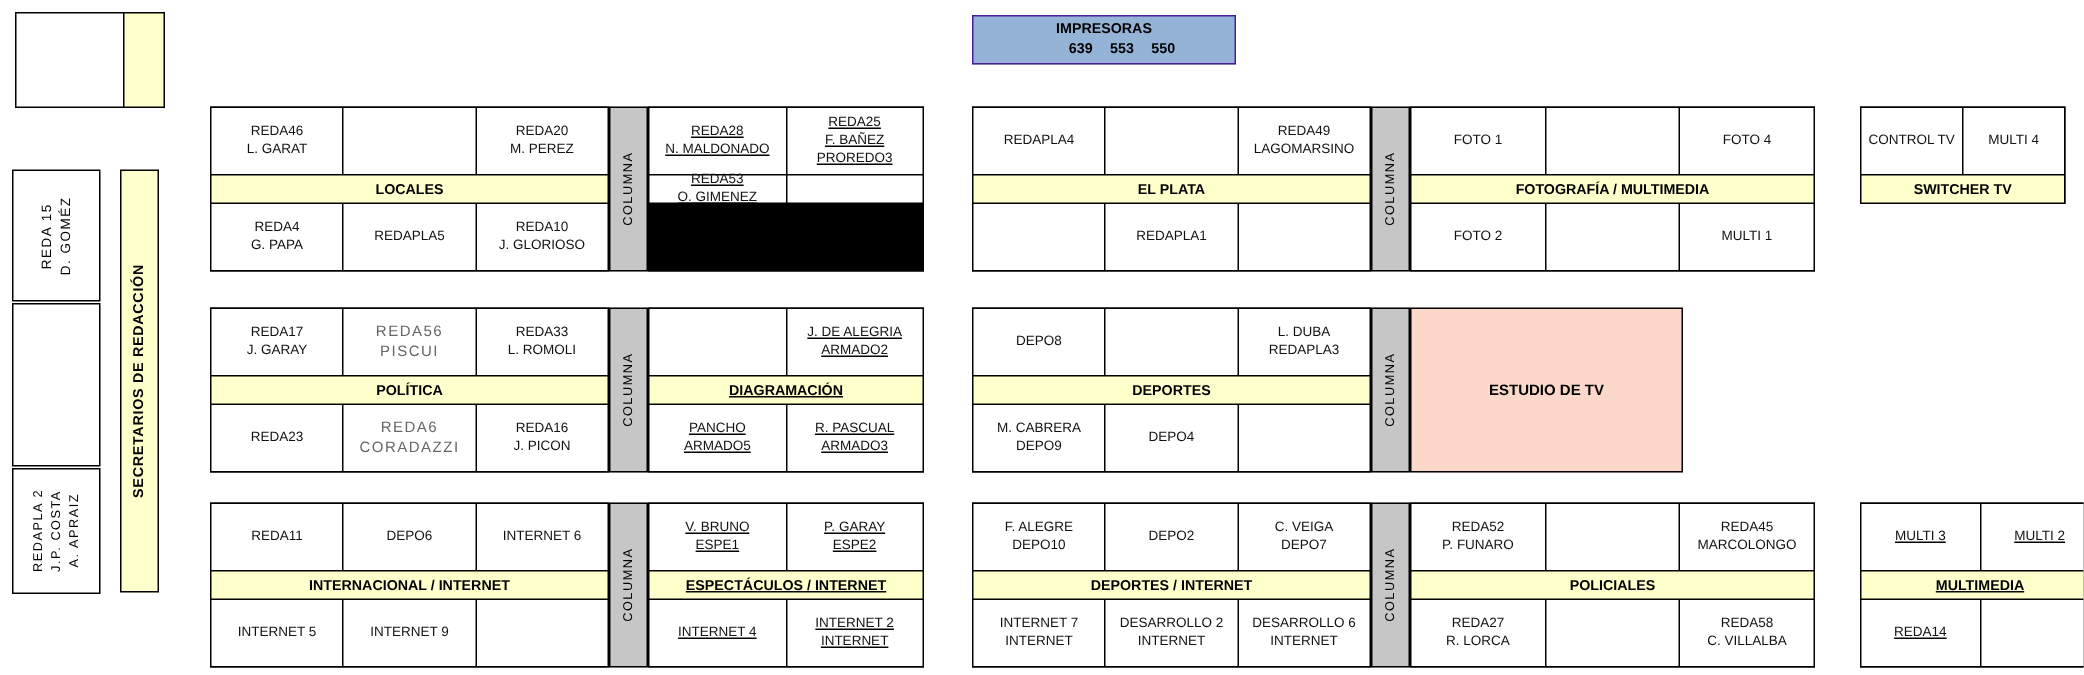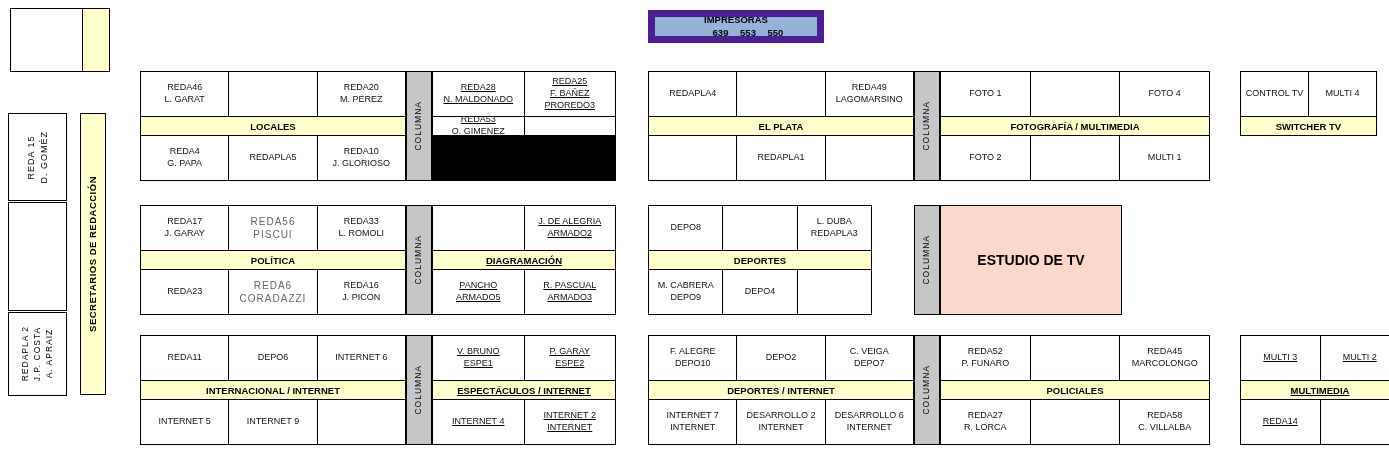--- a/index.html
+++ b/index.html
@@ -18,24 +18,24 @@
   .banner { grid-column: 1 / -1; background: #ffffcc; display: flex; align-items: center; justify-content: center;
             font-weight: bold; font-size: 9.5px; white-space: nowrap; color: #000; }
 
   .columna { position: absolute; width: 26px; height: 110px; background: #c6c6c6; border: 1px solid #000;
              display: flex; align-items: center; justify-content: center; }
   .vtext { writing-mode: vertical-rl; transform: rotate(180deg); font-size: 8.5px; letter-spacing: 1px;
            white-space: pre-line; text-align: center; line-height: 1.4; }
 
   .estudio { position: absolute; left: 940px; top: 205px; width: 182px; height: 110px; background: #fbd8ca;
              border: 1px solid #000; display: flex; align-items: center; justify-content: center;
-             font-weight: bold; font-size: 14px; }
+             font-weight: bold; font-size: 10px; }
 
   .impresoras { position: absolute; left: 648px; top: 10px; width: 176px; height: 33px; background: #95b3d7;
-                border: 7px solid #4c1d95; display: flex; flex-direction: column; align-items: center;
+                border: 1px solid #4c1d95; display: flex; flex-direction: column; align-items: center;
                 justify-content: center; font-weight: bold; font-size: 9.5px; line-height: 1.3; }
   .impresoras .numbers { word-spacing: 9px; margin-left: 24px; }
 
   .corner { position: absolute; left: 10px; top: 8px; width: 100px; height: 64px; display: flex; }
   .corner .white { flex: 1; background: #fff; border: 1px solid #000; }
   .corner .yellow { width: 28px; background: #ffffcc; border: 1px solid #000; margin-left: -1px; }
 
   .sidebox { position: absolute; background: #fff; border: 1px solid #000; display: flex;
              align-items: center; justify-content: center; }
   .secretarios { position: absolute; left: 80px; top: 113px; width: 26px; height: 282px; background: #ffffcc;
@@ -154,21 +154,21 @@
     <div class="cell"></div>
     <div class="cell">J. DE ALEGRIA
 ARMADO2</div>
     <div class="banner">DIAGRAMACIÓN</div>
     <div class="cell">PANCHO
 ARMADO5</div>
     <div class="cell">R. PASCUAL
 ARMADO3</div>
   </div>
 
-  <div class="block b3" style="left:648px;top:205px;width:224px">
+  <div class="block b3" style="left:648px;top:205px;width:266px">
     <div class="cell">DEPO8</div>
     <div class="cell"></div>
     <div class="cell">L. DUBA
 REDAPLA3</div>
     <div class="banner">DEPORTES</div>
     <div class="cell">M. CABRERA
 DEPO9</div>
     <div class="cell">DEPO4</div>
     <div class="cell"></div>
   </div>

